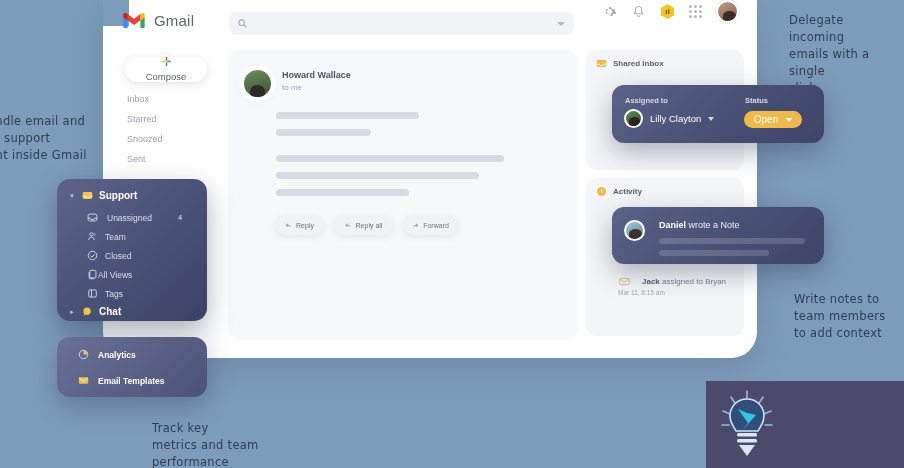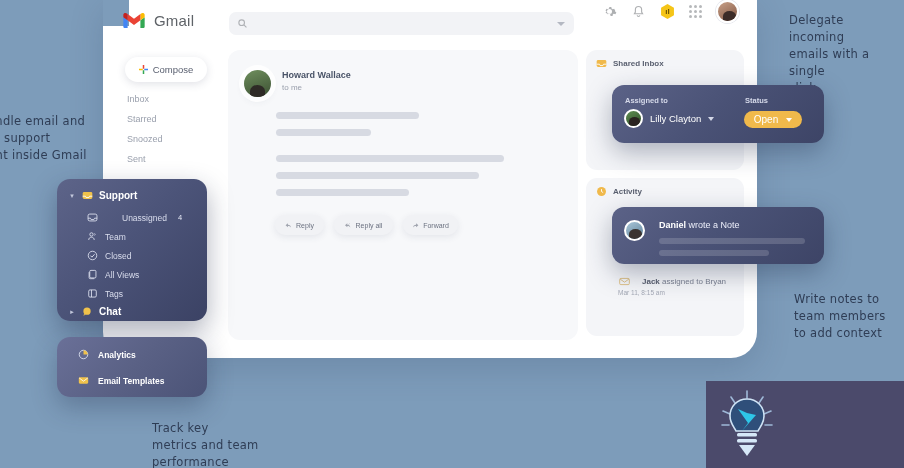--- a/index.html
+++ b/index.html
@@ -95,21 +95,21 @@
   }
 
   
   #gmail-nav { position: absolute; left: 0; top: 46px; width: 118px; height: 312px;}
   #compose-btn {
     position: absolute; left: 22px; top: 11px;
     width: 82px; height: 25px;
     background: #fff; border-radius: 13px;
     box-shadow: 0 2px 8px rgba(60,70,100,.16);
     display: flex; align-items: center; justify-content: center; gap: 5px;
-    font-size: 9.5px; color: #5a6070;
+    font-size: 9.5px; color: #5a6070; flex-direction: column;
   }
   .plus-ico { width: 9px; height: 9px; }
   .nav-item {
     position: absolute; left: 24px; font-size: 9px; color: #9aa0ad;
   }
 
   
   #message-pane {
     position: absolute; left: 125px; top: 50px;
     width: 350px; height: 290px;
@@ -414,21 +414,21 @@
 <div id="support-panel">
   <div class="sp-row" style="left:11px; top:11px; gap:6px;">
     <span class="sp-chev">▾</span>
     <svg class="sp-ico" viewBox="0 0 16 16">
       <rect x="1" y="3" width="14" height="10" rx="2" fill="#f0c24b"></rect>
       <path d="M1 9h4l1 2h4l1-2h4" fill="none" stroke="#fff" stroke-width="1.3"></path>
     </svg>
     <span class="sp-top-label">Support</span>
   </div>
 
-  <div class="sp-row" style="left:30px; top:33px; gap:24px;text-align:right;">
+  <div class="sp-row" style="left:30px; top:33px; gap:9px;text-align:right;">
     <svg class="sp-ico" viewBox="0 0 16 16">
       <rect x="1.5" y="3" width="13" height="10" rx="2.5" fill="none" stroke="#e6e9f6" stroke-width="1.2"></rect>
       <path d="M1.5 9h3.5l1 2h4l1-2h3.5" fill="none" stroke="#e6e9f6" stroke-width="1.2"></path>
     </svg>
     <span class="sp-sub-label">Unassigned</span>
   </div>
   <div class="sp-count" style="left:121px; top:34px;">4</div>
 
   <div class="sp-row" style="left:30px; top:52px; gap:7px;">
     <svg class="sp-ico" viewBox="0 0 16 16">
@@ -440,21 +440,21 @@
   </div>
 
   <div class="sp-row" style="left:30px; top:71px; gap:7px;">
     <svg class="sp-ico" viewBox="0 0 16 16">
       <circle cx="8" cy="8" r="6.2" fill="none" stroke="#e6e9f6" stroke-width="1.2"></circle>
       <path d="M5 8.2l2.2 2.2L11 6.2" fill="none" stroke="#e6e9f6" stroke-width="1.3"></path>
     </svg>
     <span class="sp-sub-label">Closed</span>
   </div>
 
-  <div class="sp-row" style="left:30px; top:90px; gap:7px;text-align:right;">
+  <div class="sp-row" style="left:30px; top:90px; gap:0;text-align:right;">
     <svg class="sp-ico" viewBox="0 0 16 16">
       <rect x="4" y="2" width="9" height="11" rx="1.6" fill="none" stroke="#e6e9f6" stroke-width="1.2"></rect>
       <path d="M3 4.5v8a1.6 1.6 0 001.6 1.6h6" fill="none" stroke="#e6e9f6" stroke-width="1.1"></path>
     </svg>
     <span class="sp-sub-label">All Views</span>
   </div>
 
   <div class="sp-row" style="left:30px; top:109px; gap:7px;">
     <svg class="sp-ico" viewBox="0 0 16 16">
       <rect x="2.5" y="2.8" width="11" height="10.4" rx="1.8" fill="none" stroke="#e6e9f6" stroke-width="1.2"></rect>

